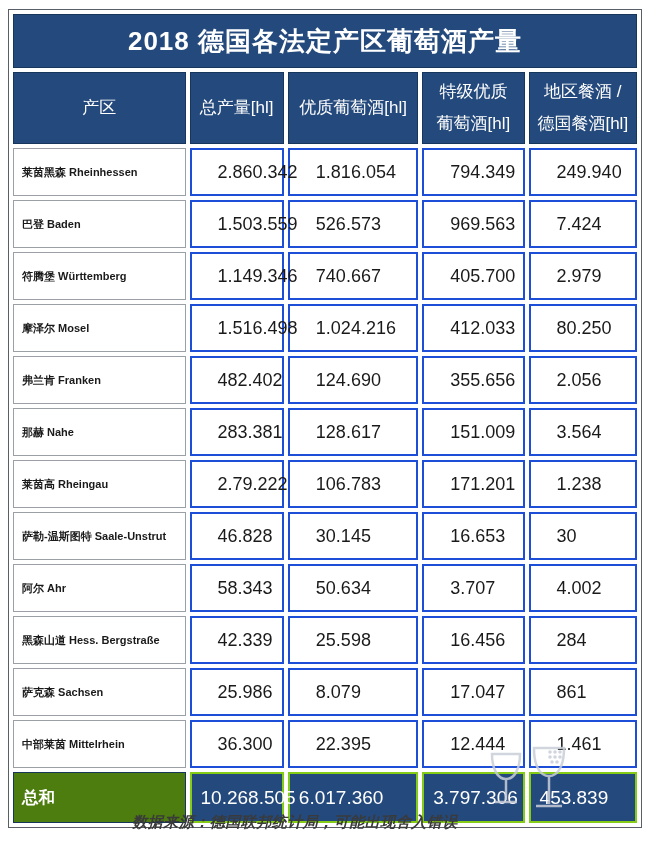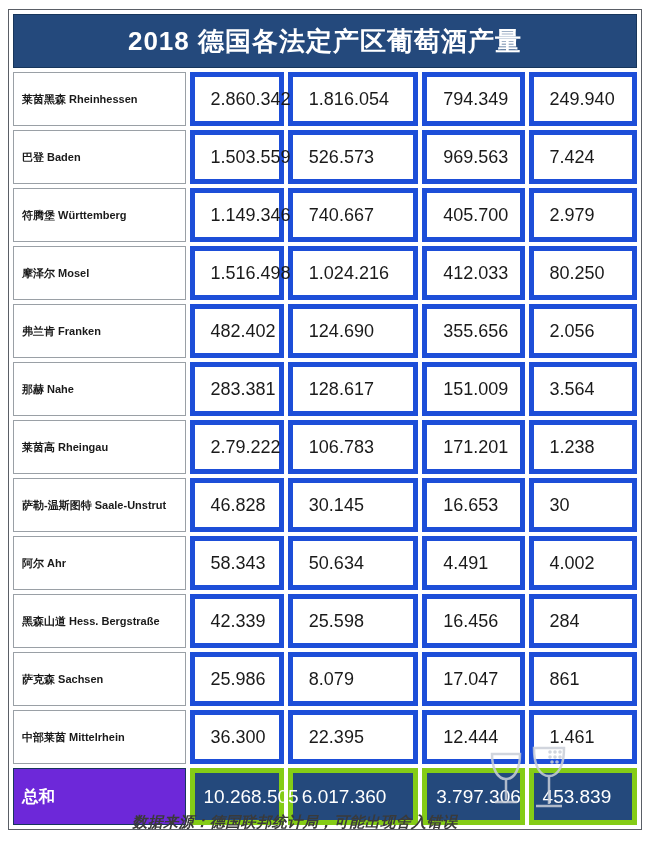--- a/index.html
+++ b/index.html
@@ -59,42 +59,42 @@
     font-size: 11px;
     font-weight: bold;
     color: #1a1a1a;
     padding-left: 8px;
     height: 42px;
     vertical-align: middle;
     white-space: nowrap;
     overflow: hidden;
   }
   td.num {
-    border: 5px solid #1d4ed8;
+    border: 2px solid #1d4ed8;
     background: #ffffff;
     font-size: 18px;
     color: #1a1a1a;
-    padding-left: 16px;
+    padding-left: 26px;
     height: 42px;
     vertical-align: middle;
     white-space: nowrap;
   }
   tfoot td.total-label {
-    background: #6d28d9;
+    background: #4d7c0f;
     border: 1px solid #17365c;
     color: #ffffff;
     font-size: 16.5px;
     font-weight: bold;
     padding-left: 8px;
     height: 45px;
     vertical-align: middle;
   }
   tfoot td.total-num {
     background: #24497c;
-    border: 5px solid #84cc16;
+    border: 2px solid #84cc16;
     color: #ffffff;
     font-size: 19px;
     padding-left: 9px;
     height: 45px;
     vertical-align: middle;
     white-space: nowrap;
   }
   .footer-note {
     position: absolute;
     left: 0;
@@ -139,20 +139,39 @@
         <col style="width:172px">
         <col style="width:94px">
         <col style="width:130px">
         <col style="width:102px">
         <col style="width:108px">
       </colgroup>
       <thead>
         <tr>
           <th class="title-cell" colspan="5">2018 德国各法定产区葡萄酒产量</th>
         </tr>
+        <tr>
+            <th class="hcell">
+              <div>产区</div>
+            </th>
+            <th class="hcell">
+              <div>总产量[hl]</div>
+            </th>
+            <th class="hcell">
+              <div>优质葡萄酒[hl]</div>
+            </th>
+            <th class="hcell">
+              <div>特级优质</div>
+              <div>葡萄酒[hl]</div>
+            </th>
+            <th class="hcell">
+              <div>地区餐酒 /</div>
+              <div>德国餐酒[hl]</div>
+            </th>
+          </tr>
       </thead>
       <tbody>
           <tr>
             <td class="region">莱茵黑森 Rheinhessen</td>
             <td class="num">2.860.342</td>
             <td class="num">1.816.054</td>
             <td class="num">794.349</td>
             <td class="num">249.940</td>
           </tr>
           <tr>
@@ -201,21 +220,21 @@
             <td class="region">萨勒-温斯图特 Saale-Unstrut</td>
             <td class="num">46.828</td>
             <td class="num">30.145</td>
             <td class="num">16.653</td>
             <td class="num">30</td>
           </tr>
           <tr>
             <td class="region">阿尔 Ahr</td>
             <td class="num">58.343</td>
             <td class="num">50.634</td>
-            <td class="num">4.491</td>
+            <td class="num">3.707</td>
             <td class="num">4.002</td>
           </tr>
           <tr>
             <td class="region">黑森山道 Hess. Bergstraße</td>
             <td class="num">42.339</td>
             <td class="num">25.598</td>
             <td class="num">16.456</td>
             <td class="num">284</td>
           </tr>
           <tr>

